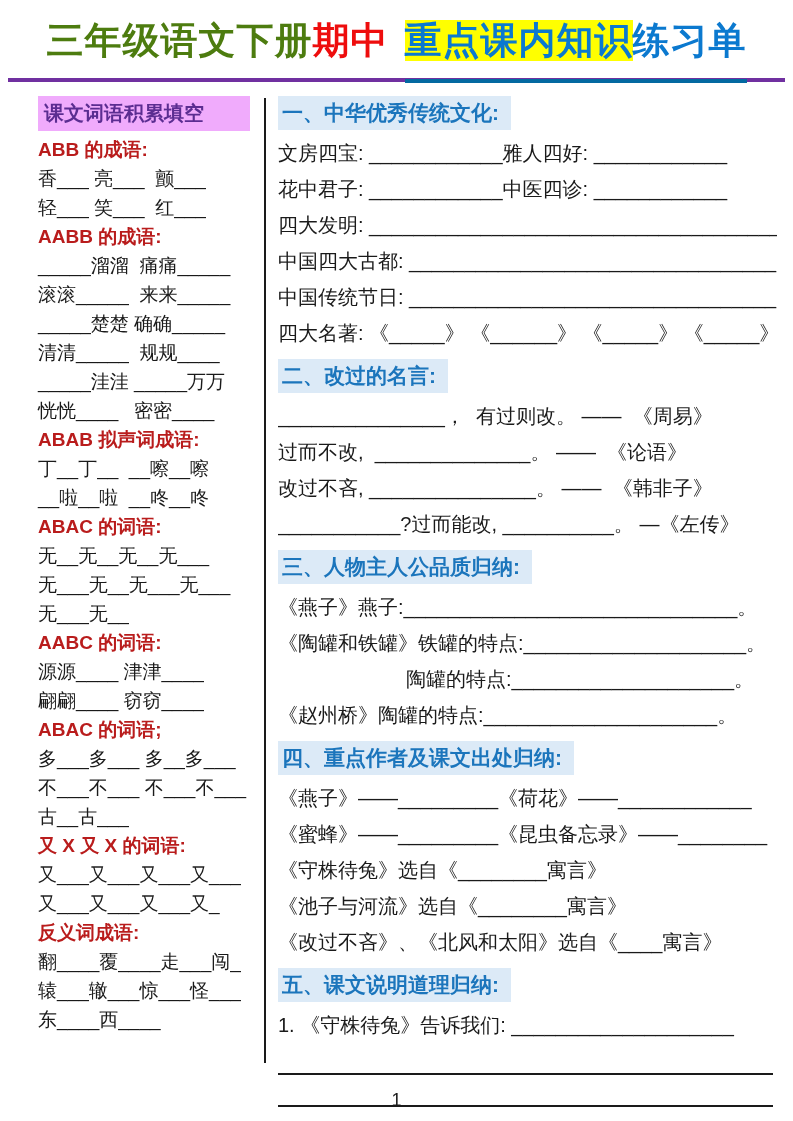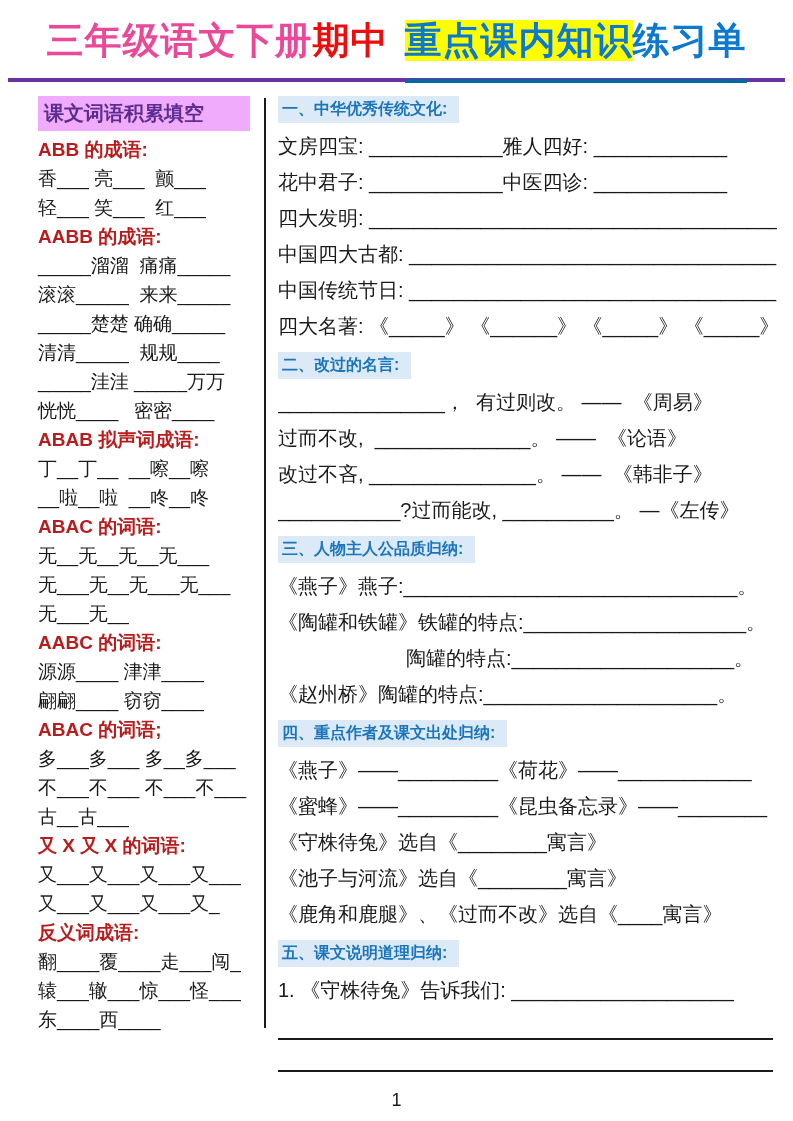--- a/index.html
+++ b/index.html
@@ -7,21 +7,21 @@
   .page {
     width:793px; height:1121px; margin:0 auto; background:#fff;
     font-family:"Liberation Sans","DejaVu Sans",sans-serif;
     color:#1a1a1a; overflow:hidden; position:relative;
   }
   
   .title-row {
     text-align:center; padding-top:16px;
     font-size:37px; font-weight:900; letter-spacing:1px; white-space:nowrap;
   }
-  .t-black { color:#ec4899; }
+  .t-black { color:#4d7c0f; }
   .t-red   { color:#ee0d0d; }
   .t-blue-underlined { border-bottom:4px solid #0369a1; padding-bottom:18px;margin-left:16px; }
   .t-blue  { color:#0b79cf; }
   .t-hl    { background:#ffff00; }
   .sep {
     height:4px; background:#7030a0; margin:12px 8px 0 8px;
   }
   
   .content {
     display:flex; align-items:stretch; padding:14px 16px 0 38px;
@@ -32,21 +32,21 @@
     font-size:20px; padding:4px 6px; margin-bottom:4px; width:212px;
   }
   .subheading {
     color:#b91c1c; font-weight:bold; line-height:29px; white-space:pre;
   }
   .word-line { line-height:29px; white-space:pre; color:#1a1a1a; }
   .vdivider { width:2px; background:#1a1a1a; margin:2px 12px 44px 2px; flex:none; }
   .right-col { flex:1; font-size:20px; min-width:0; }
   .section-header {
     display:inline-block; background:#dceaf7; color:#1b75bc;
-    font-weight:bold; font-size:16px; padding:3px 12px 3px 4px;
+    font-weight:bold; font-size:21px; padding:3px 12px 3px 4px;
     margin:8px 0 5px 0;
   }
   .right-col section:first-child .section-header { margin-top:0; }
   .line { line-height:36px; white-space:pre; overflow:hidden; }
   .line.indent { padding-left:128px; }
   .rule { border-bottom:2px solid #1a1a1a; height:32px; margin-right:4px; }
   
   .page-number {
     position:absolute; bottom:10px; left:0; right:0;
     text-align:center; font-size:18px; color:#1a1a1a;
@@ -101,21 +101,21 @@
           <div class="word-line">东____西____</div>
         </div>
     </div>
 
     <div class="vdivider"></div>
 
     <div class="right-col" id="right-sections">
         <section><div class="section-header">一、中华优秀传统文化:</div><div class="line">文房四宝: ____________雅人四好: ____________</div><div class="line">花中君子: ____________中医四诊: ____________</div><div class="line">四大发明: ______________________________________</div><div class="line">中国四大古都: _________________________________</div><div class="line">中国传统节日: _________________________________</div><div class="line">四大名著: 《_____》 《______》 《_____》 《_____》</div></section>
         <section><div class="section-header">二、改过的名言:</div><div class="line">_______________，  有过则改。 ——  《周易》</div><div class="line">过而不改,  ______________。 ——  《论语》</div><div class="line">改过不吝, _______________。 ——  《韩非子》</div><div class="line">___________?过而能改, __________。 —《左传》</div></section>
         <section><div class="section-header">三、人物主人公品质归纳:</div><div class="line">《燕子》燕子:______________________________。</div><div class="line">《陶罐和铁罐》铁罐的特点:____________________。</div><div class="line indent">陶罐的特点:____________________。</div><div class="line">《赵州桥》陶罐的特点:_____________________。</div></section>
-        <section><div class="section-header">四、重点作者及课文出处归纳:</div><div class="line">《燕子》——_________《荷花》——____________</div><div class="line">《蜜蜂》——_________《昆虫备忘录》——________</div><div class="line">《守株待兔》选自《________寓言》</div><div class="line">《池子与河流》选自《________寓言》</div><div class="line">《鹿角和鹿腿》、《过而不改》选自《____寓言》</div></section>
+        <section><div class="section-header">四、重点作者及课文出处归纳:</div><div class="line">《燕子》——_________《荷花》——____________</div><div class="line">《蜜蜂》——_________《昆虫备忘录》——________</div><div class="line">《守株待兔》选自《________寓言》</div><div class="line">《池子与河流》选自《________寓言》</div><div class="line">《改过不吝》、《北风和太阳》选自《____寓言》</div></section>
         <section><div class="section-header">五、课文说明道理归纳:</div><div class="line">1. 《守株待兔》告诉我们: ____________________</div><div class="rule"></div><div class="rule"></div></section>
       </div>
 
   </div>
 
   <div class="page-number">1</div>
 
 </div>
 
 </body></html>

